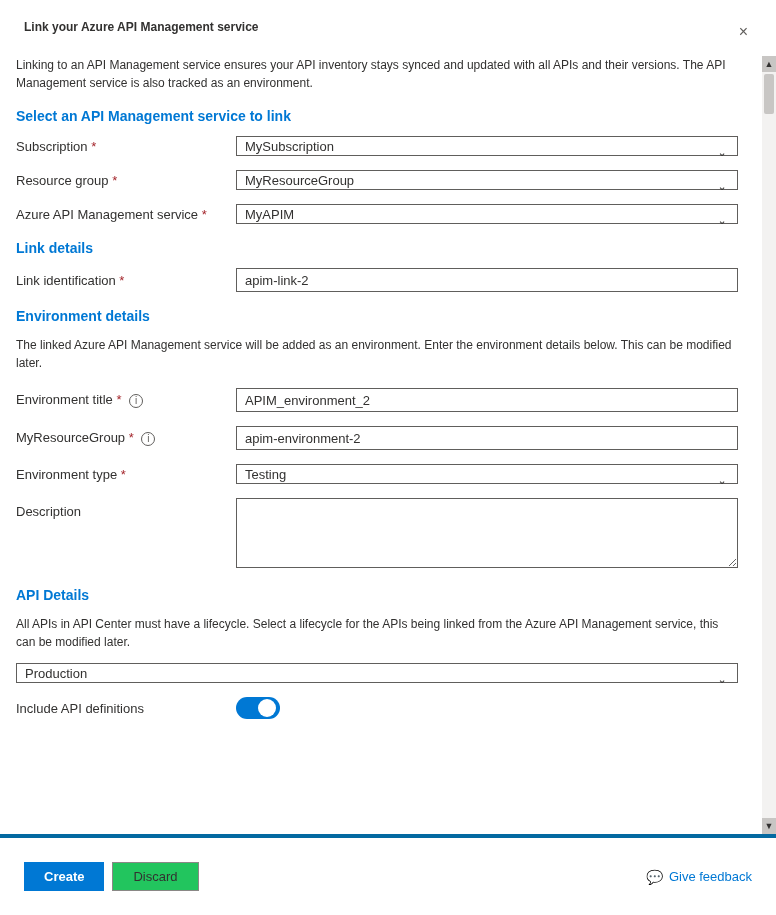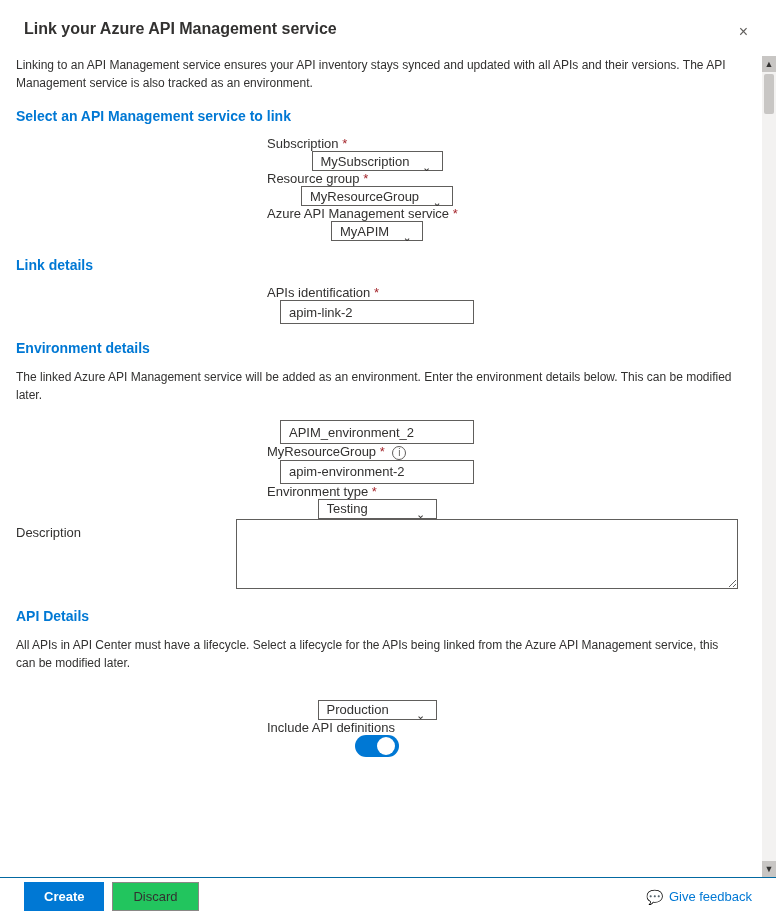--- a/index.html
+++ b/index.html
@@ -21,21 +21,21 @@
       position: relative;
     }
     .dialog-header {
       display: flex;
       justify-content: space-between;
       align-items: flex-start;
       padding: 20px 24px 12px 24px;
       border-bottom: none;
     }
     .dialog-title {
-      font-size: 16px;
+      font-size: 12px;
       font-weight: 600;
       color: #323130;
     }
     .close-btn {
       background: none;
       border: none;
       cursor: pointer;
       font-size: 16px;
       color: #605e5c;
       padding: 4px;
@@ -88,21 +88,21 @@
     }
     .section-header {
       font-size: 14px;
       font-weight: 600;
       color: #0078d4;
       margin: 16px 0 12px 0;
     }
     .form-row {
       display: flex;
       align-items: center;
-      flex-direction: column;
+      margin-bottom: 14px;
     }
     .form-label {
       width: 220px;
       flex-shrink: 0;
       font-size: 13px;
       color: #323130;
     }
     .required-star {
       color: #a4262c;
     }
@@ -168,21 +168,21 @@
       border-radius: 50%;
       font-size: 10px;
       color: #605e5c;
       margin-left: 4px;
       cursor: help;
       vertical-align: middle;
     }
     .api-details-text {
       font-size: 12px;
       color: #323130;
-      margin-bottom: 28px;
+      margin-bottom: 12px;
       line-height: 1.5;
     }
     .toggle-wrapper {
       display: flex;
       align-items: center;
     }
     .toggle {
       position: relative;
       width: 44px;
       height: 22px;
@@ -205,22 +205,22 @@
       position: absolute;
       width: 18px;
       height: 18px;
       background: #fff;
       border-radius: 50%;
       top: 2px;
       left: 22px;
       transition: 0.2s;
     }
     .dialog-footer {
-      padding: 4px 24px;
-      border-top: 1px solid #0369a1;
+      padding: 24px 24px;
+      border-top: 4px solid #0369a1;
       display: flex;
       align-items: center;
       justify-content: space-between;
       background: #fff;
     }
     .footer-left {
       display: flex;
       gap: 8px;
     }
     .btn-primary {
@@ -314,33 +314,38 @@
             <option>MyAPIM</option>
           </select>
           <span class="select-arrow">⌄</span>
         </div>
       </div>
 
       <div class="section-header">Link details</div>
 
       <div class="form-row">
         <div class="form-label">
-          <span>APIs identification</span>
+          <span>Link identification</span>
           <span class="required-star"> *</span>
         </div>
         <div class="form-control">
           <input type="text" class="text-input" value="apim-link-2" style="">
         </div>
       </div>
 
       <div class="section-header">Environment details</div>
 
       <p class="info-text">The linked Azure API Management service will be added as an environment. Enter the environment details below. This can be modified later.</p>
 
       <div class="form-row">
+        <div class="form-label">
+          <span>Environment title</span>
+          <span class="required-star"> *</span>
+          <span class="info-icon" title="Information">i</span>
+        </div>
         <div class="form-control">
           <input type="text" class="text-input" value="APIM_environment_2" style="">
         </div>
       </div>
 
       <div class="form-row">
         <div class="form-label">
           <span>MyResourceGroup</span>
           <span class="required-star"> *</span>
           <span class="info-icon" title="Information">i</span>

